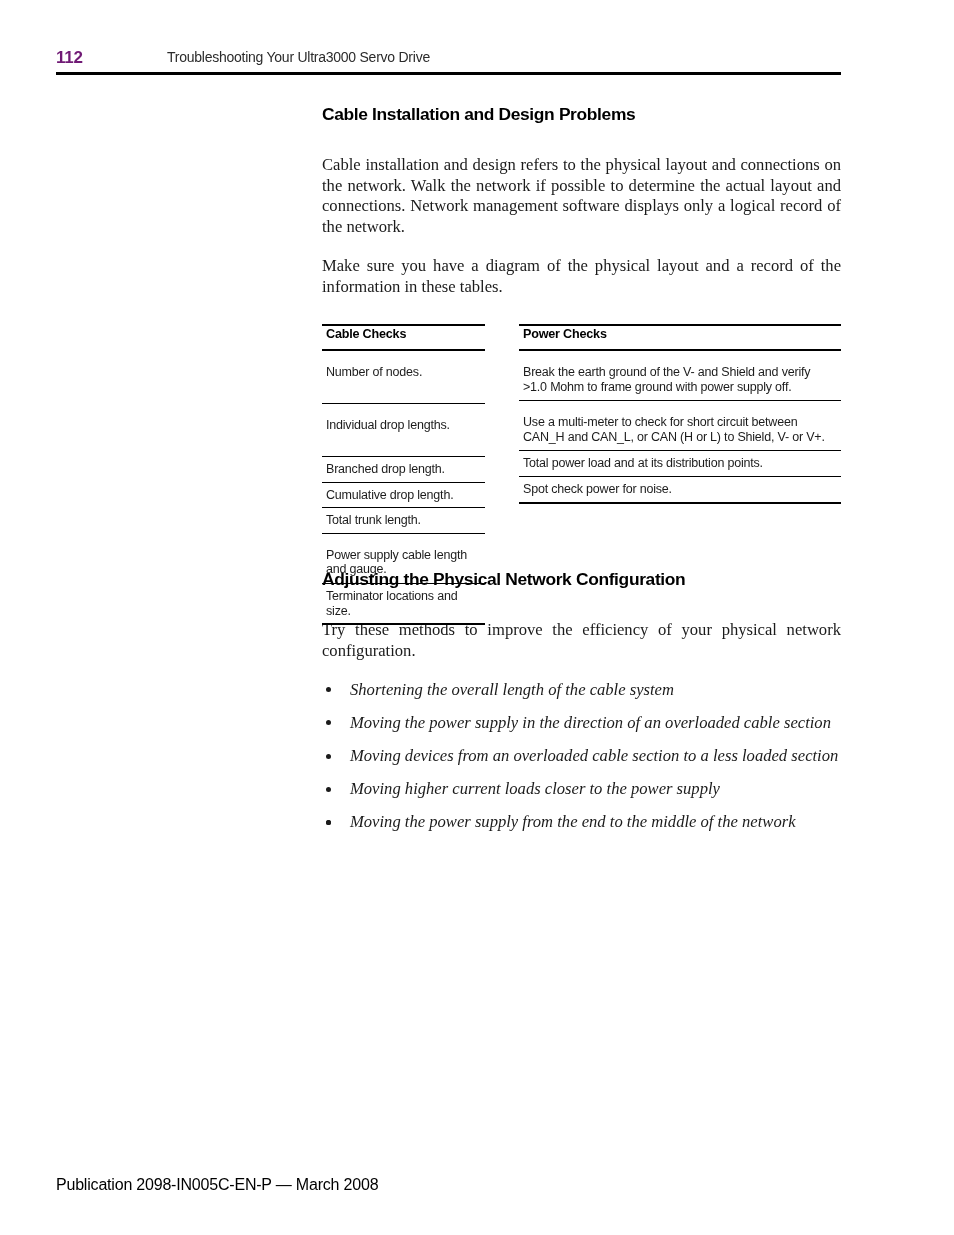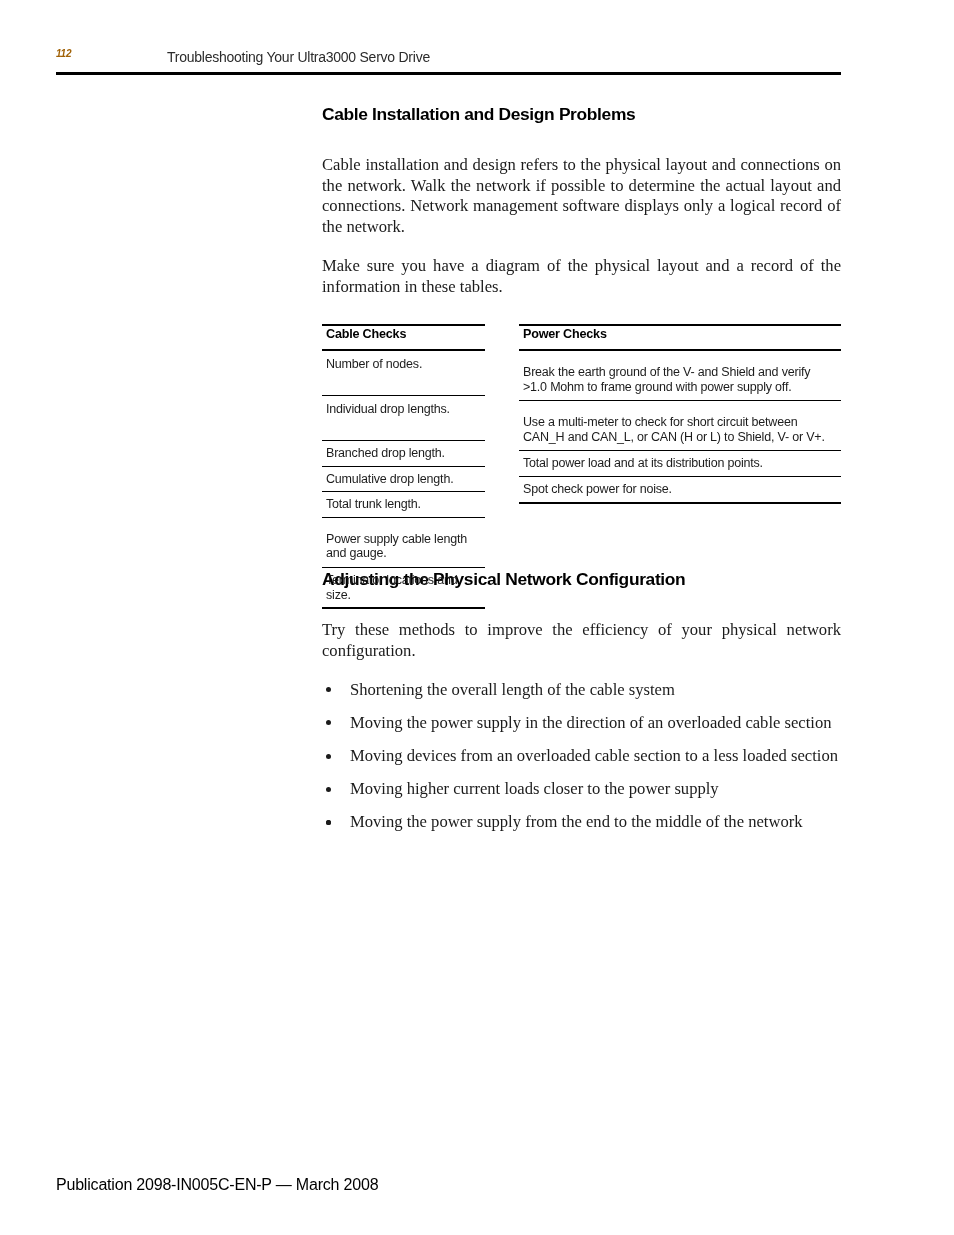--- a/index.html
+++ b/index.html
@@ -29,24 +29,23 @@
     top: 48px;
     width: 785px;
     height: 22px;
   }
   .page-number {
     position: absolute;
     left: 0;
     top: 0;
     font-family: "Liberation Sans", sans-serif;
     font-weight: bold;
-    font-size: 10px;
+    font-size: 17px;
     letter-spacing: -0.2px;
-    color: #a16207;
-    font-style: italic;
+    color: #701a75;
   }
   .header-title {
     position: absolute;
     left: 111px;
     top: 1px;
     font-family: "Liberation Sans", sans-serif;
     font-size: 14px;
     letter-spacing: -0.25px;
     color: #2b2b2b;
     white-space: nowrap;
@@ -128,32 +127,33 @@
     padding: 5px 4px 5px 4px;
     border-bottom: 1.1px solid #000;
     vertical-align: top;
     line-height: 14.6px;
   }
   .checks-table tr:last-child td { border-bottom: none; }
 
   
   .checks-table td.tall {
     height: 33px;
-    padding-top: 6px;
+    padding-top: 14px;
   }
   .checks-table td.two-line {
     padding-top: 14px;
     padding-bottom: 6px;
   }
 
   
   ul.bullet-list {
     list-style: none;
     margin: 0;
     padding: 0;
+    font-style: italic;
   }
   ul.bullet-list li {
     position: relative;
     font-family: "Liberation Serif", serif;
     font-size: 16.6px;
     line-height: 20.7px;
     color: #1b1b1b;
     padding-left: 28px;
     margin-bottom: 12.5px;
     text-align: justify;

